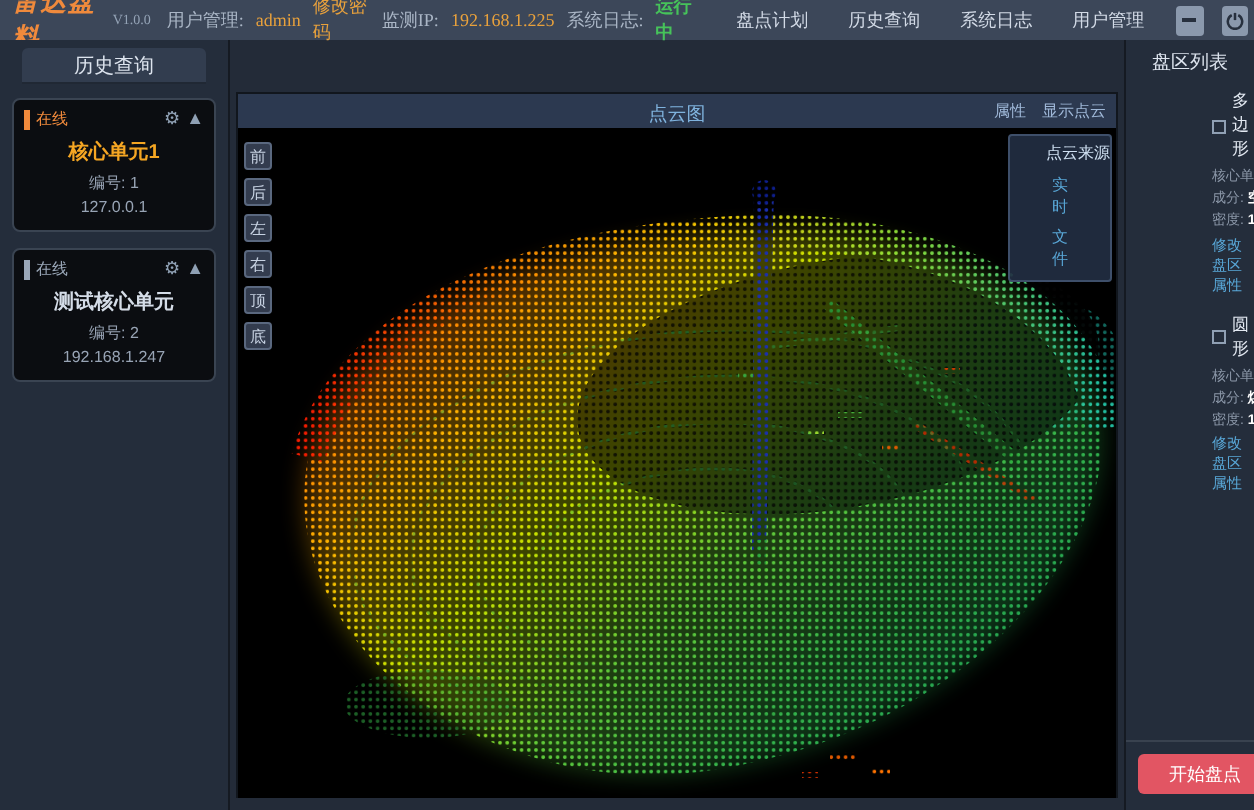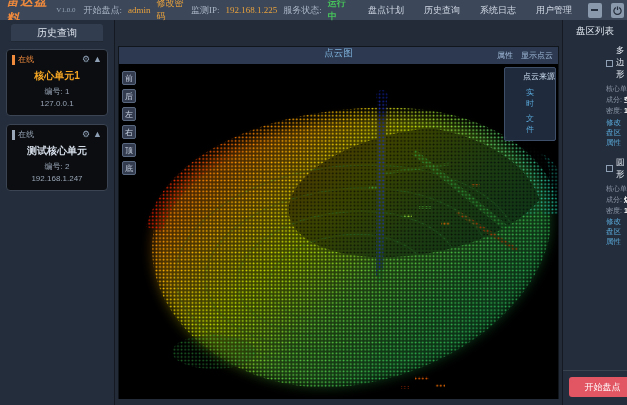--- a/index.html
+++ b/index.html
@@ -45,21 +45,21 @@
   .sel .ubar { background:#f08a3c; } .sel .ustat { color:#f08a3c; } .sel .uname { color:#f5a623; }
   .uns .ubar { background:#9aa7b8; } .uns .ustat { color:#9aa7b8; } .uns .uname { color:#d5dde8; }
 
   
   .stats { position:absolute; left:115px; top:20px; width:447px; height:26px; display:flex;
            align-items:center; justify-content:center; gap:95px; font-size:10px; color:#aab6c6; }
   .statv { color:#f08a3c; font-weight:bold; font-size:11px; margin-left:4px; }
 
   .viewer { position:absolute; left:118px; top:46px; width:441px; height:353px; background:#000;
             border:1px solid #11161d; }
-  .vhead { position:relative; height:17px; background:#2c3950; display:flex; align-items:flex-start;
+  .vhead { position:relative; height:17px; background:#2c3950; display:flex; align-items:flex-end;
            justify-content:center; font-size:9.5px; color:#7fb2dd; }
   .vlinks { position:absolute; right:5px; top:0; height:17px; display:flex; align-items:center; gap:8px;
             font-size:8px; color:#9fb8d8; }
   .vlink { cursor:pointer; }
   .vbody { position:relative; width:100%; height:335px; background:#000; overflow:hidden; }
   .vtools { position:absolute; left:3px; top:7px; z-index:5; }
   .vtool { width:14px; height:14px; margin-bottom:4px; background:rgba(60,71,92,.85);
            border:1px solid #5a687f; border-radius:2px; color:#c7d2e2; font-size:8px;
            display:flex; align-items:center; justify-content:center; cursor:pointer; }
   .srcpanel { position:absolute; right:2px; top:3px; z-index:5; width:52px;
@@ -82,26 +82,26 @@
               font-family:"Liberation Sans", sans-serif; }
 </style>
 </head>
 <body>
 
 <div id="app">
 
   <div class="hdr">
     <span class="logo">雷达盘料</span>
     <span class="ver">V1.0.0</span>
-    <span class="hmeta">开始盘点:</span>
+    <span class="hmeta">用户管理:</span>
     <span class="hmeta hval">admin</span>
     <span class="hlink">修改密码</span>
     <span class="hmeta">监测IP:</span>
     <span class="hmeta hval">192.168.1.225</span>
-    <span class="hmeta">服务状态:</span>
+    <span class="hmeta">系统日志:</span>
     <span class="hgreen">运行中</span>
     <span class="hspacer"></span>
     <span class="hnav">盘点计划</span>
     <span class="hnav">历史查询</span>
     <span class="hnav">系统日志</span>
     <span class="hnav">用户管理</span>
     <span class="winbtn">
       <span class="minbar"></span>
     </span>
     <span class="winbtn">

